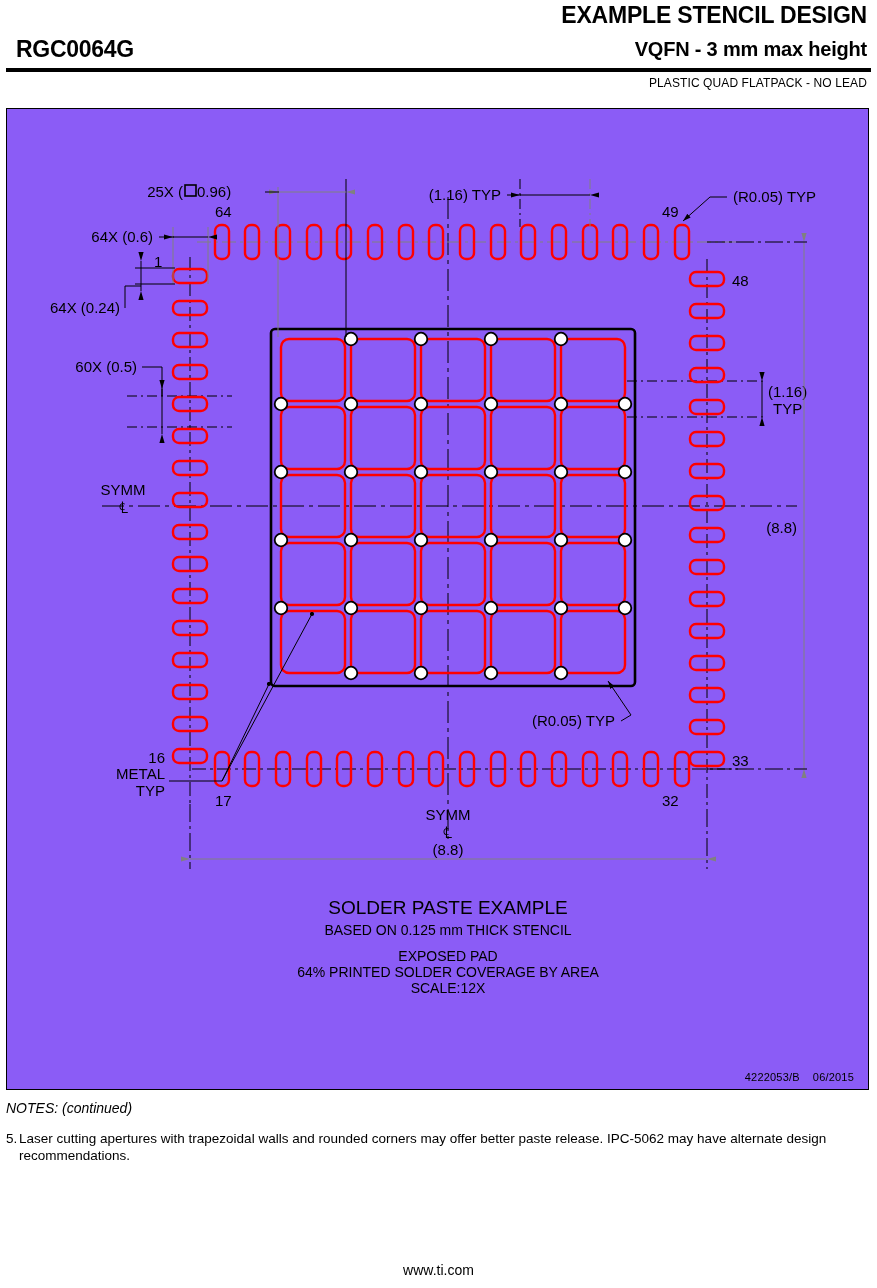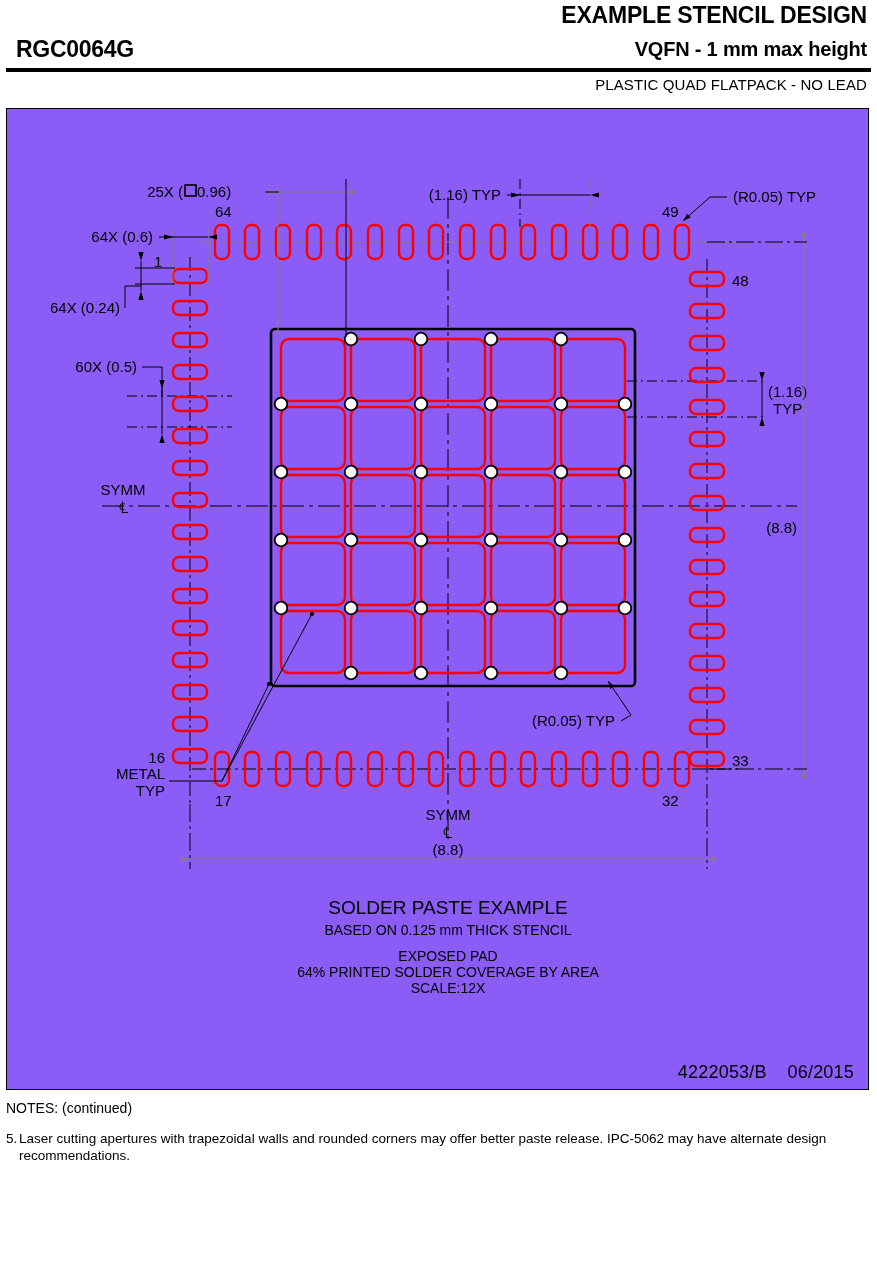--- a/index.html
+++ b/index.html
@@ -27,38 +27,38 @@
   .hdr-pkg{
     position:absolute;right:10px;top:38px;
     font-size:20px;font-weight:bold;letter-spacing:-0.2px;
     white-space:nowrap;
   }
   .hdr-rule{
     position:absolute;left:6px;top:68px;width:865px;height:4px;background:#000;
   }
   .hdr-sub{
     position:absolute;right:10px;top:76px;
-    font-size:15px;letter-spacing:0.1px;white-space:nowrap;
+    font-size:12px;letter-spacing:0.1px;white-space:nowrap;
   }
 
   
   .frame{
     position:absolute;left:6px;top:108px;width:863px;height:982px;
     border:1.5px solid #000;box-sizing:border-box;background:#8b5cf6;
   }
   .dwg{position:absolute;left:0;top:0;width:863px;height:982px;}
 
   .docnum{
     position:absolute;right:14px;bottom:6px;
-    font-size:18px;white-space:nowrap;letter-spacing:0.2px;
+    font-size:11px;white-space:nowrap;letter-spacing:0.2px;
   }
 
   
   .notes-hdr{
-    position:absolute;left:6px;top:1100px;font-size:14px;
+    position:absolute;left:6px;top:1100px;font-size:14px;font-style:italic;
   }
   .note-item{
     position:absolute;left:6px;top:1130px;width:862px;
     font-size:13.5px;line-height:17px;
   }
   .note-num{position:absolute;left:0;top:0;}
   .note-txt{display:block;padding-left:13px;}
 
   .footer{
     position:absolute;left:0;top:1262px;width:877px;text-align:center;
@@ -69,21 +69,21 @@
   text{font-family:"Liberation Sans", sans-serif;fill:#000;}
 </style>
 </head>
 <body>
 
 <div class="page">
 
   <div class="hdr">
     <div class="hdr-title">EXAMPLE STENCIL DESIGN</div>
     <div class="hdr-part">RGC0064G</div>
-    <div class="hdr-pkg">VQFN - 1 mm max height</div>
+    <div class="hdr-pkg">VQFN - 3 mm max height</div>
     <div class="hdr-rule"></div>
     <div class="hdr-sub">PLASTIC QUAD FLATPACK - NO LEAD</div>
   </div>
 
   <div class="frame">
 
     <svg class="dwg" viewBox="0 0 863 982" width="863" height="982" xmlns="http://www.w3.org/2000/svg">
 
       <defs>
         <marker id="arrL" markerWidth="10" markerHeight="8" refX="9" refY="4" orient="auto" markerUnits="userSpaceOnUse">
@@ -398,14 +398,15 @@
       <span>06/2015</span>
     </div>
   </div>
 
   <div class="notes-hdr">NOTES: (continued)</div>
   <div class="note-item">
     <span class="note-num">5.</span>
     <span class="note-txt">Laser cutting apertures with trapezoidal walls and rounded corners may offer better paste release. IPC-5062 may have alternate design recommendations.</span>
   </div>
 
+  <div class="footer">www.ti.com</div>
 
 </div>
 
 </body></html>

